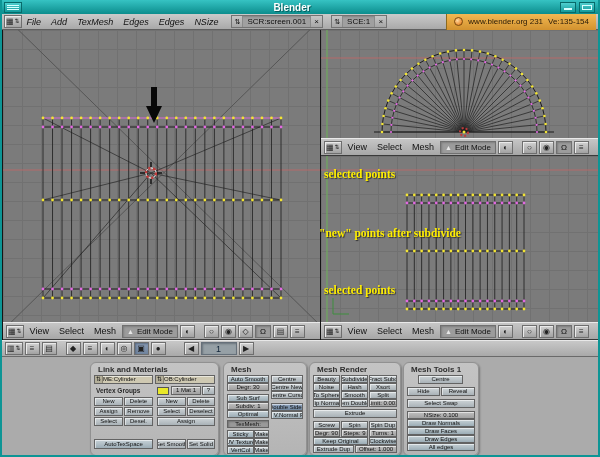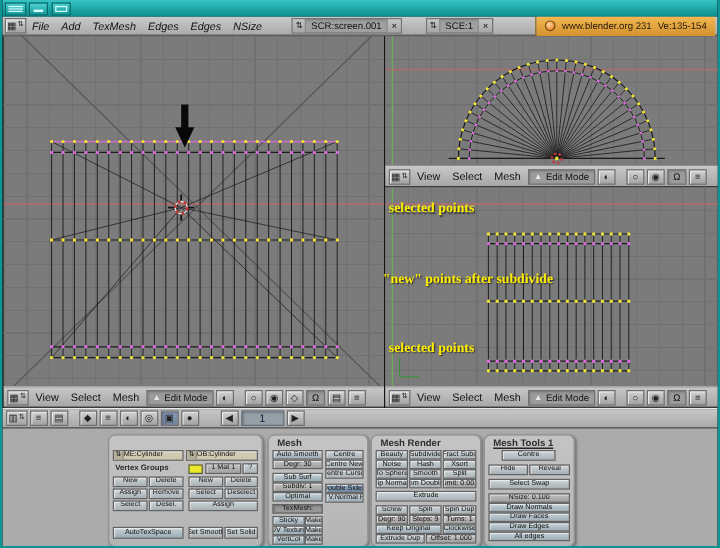--- a/index.html
+++ b/index.html
@@ -14,21 +14,21 @@
   .tb-btn{width:16px;height:11px;margin-right:3px;background:linear-gradient(#4fd0d0,#139a9a);border:1px solid #076a6a;position:relative;box-sizing:border-box;}
   .tb-btn.min::after{content:"";position:absolute;left:3px;right:3px;bottom:2px;height:2px;background:#d8ffff;}
   .tb-btn.max::after{content:"";position:absolute;inset:2px;border:1px solid #d8ffff;}
   
   .menubar{position:absolute;left:0;top:14px;width:100%;height:16px;background:linear-gradient(#cacaca,#a9a9a9);border-bottom:1px solid #5f5f5f;display:flex;align-items:center;font-size:9px;color:#101010;padding:0 2px;box-sizing:border-box;}
   .menu-item{padding:0 5px;line-height:14px;cursor:default;font-style:italic;}
   .hbtn{height:13px;min-width:15px;display:flex;align-items:center;justify-content:center;font-size:8px;line-height:11px;
     background:linear-gradient(#d2d2d2,#a2a2a2);border:1px solid #6e6e6e;box-shadow:inset 1px 1px 0 #eaeaea;color:#222;box-sizing:border-box;padding:0 1px;gap:1px;}
   .hbtn .tiny{font-size:6px;}
   .hbtn.on{background:linear-gradient(#8a9cb5,#70849e);box-shadow:inset 1px 1px 2px #5a6a80;}
-  .sel-widget{display:flex;align-items:center;height:13px;margin-left:20px;background:#a0a0a0;border:1px solid #737373;box-shadow:inset 1px 1px 2px #858585;box-sizing:border-box;}
+  .sel-widget{display:flex;align-items:center;height:13px;margin-left:8px;background:#a0a0a0;border:1px solid #737373;box-shadow:inset 1px 1px 2px #858585;box-sizing:border-box;}
   .sel-widget .ud{width:10px;text-align:center;font-size:7px;background:linear-gradient(#c6c6c6,#a6a6a6);border-right:1px solid #8a8a8a;line-height:11px;}
   .sel-widget .val{padding:0 4px;font-size:8px;white-space:nowrap;}
   .sel-widget .x{width:11px;text-align:center;background:linear-gradient(#c6c6c6,#a6a6a6);border-left:1px solid #8a8a8a;font-size:8px;line-height:11px;}
   .info-bar{margin-left:auto;display:flex;align-items:center;height:16px;background:linear-gradient(#f2b852,#d2922f);padding:0 7px;gap:5px;font-size:8px;color:#271907;border-left:1px solid #8a6a20;white-space:nowrap;}
   .info-logo{width:9px;height:9px;border-radius:50%;background:radial-gradient(circle at 35% 35%,#ffd9a0,#e06a00);border:1px solid #7a4a10;box-sizing:border-box;}
   
   .vp{position:absolute;background-color:#7b7b7b;overflow:hidden;
     background-image:repeating-linear-gradient(to right,#717171 0 1px,transparent 1px 19px),
                      repeating-linear-gradient(to bottom,#717171 0 1px,transparent 1px 19px);}
   .vp svg{position:absolute;left:0;top:0;}
@@ -62,20 +62,21 @@
 <body>
 
 <div id="screen">
 
   <div class="titlebar">
     <div class="tb-menu">
         <i></i>
         <i></i>
         <i></i>
       </div>
+    <div class="tb-title">Blender</div>
     <div class="tb-btn min"></div>
     <div class="tb-btn max"></div>
   </div>
 
   <div class="menubar">
     <div class="hbtn">
       <span>▦</span>
       <span class="tiny">⇅</span>
     </div>
     <span class="menu-item">File</span>
@@ -643,20 +644,21 @@
       </div>
     <div class="frame-field">1</div>
     <div class="hbtn">
         <span>▶</span>
       </div>
   </div>
 
   <div class="bbody">
 
     <div class="panel" style="left:88px;top:5px;width:127px;height:92px;">
+      <h3>Link and Materials</h3>
       <div class="pb tan" style="left:3px;top:12px;width:59px;height:9px;">
         <span class="ud2">⇅</span>
         <span>ME:Cylinder</span>
       </div>
       <div class="pb tan" style="left:64px;top:12px;width:60px;height:9px;">
         <span class="ud2">⇅</span>
         <span>OB:Cylinder</span>
       </div>
       <span class="plabel" style="left:5px;top:24px;">Vertex Groups</span>
       <span class="swatch" style="left:66px;top:24px;width:12px;height:8px;background:#e8e829;"></span>
@@ -719,21 +721,21 @@
       <div class="pb act" style="left:59px;top:58px;width:28px;height:8px;">Spin Dup</div>
       <div class="pb num" style="left:3px;top:66px;width:27px;height:8px;">Degr: 90</div>
       <div class="pb num" style="left:31px;top:66px;width:27px;height:8px;">Steps: 9</div>
       <div class="pb num" style="left:59px;top:66px;width:28px;height:8px;">Turns: 1</div>
       <div class="pb tog" style="left:3px;top:74px;width:55px;height:8px;">Keep Original</div>
       <div class="pb tog" style="left:59px;top:74px;width:28px;height:8px;">Clockwise</div>
       <div class="pb act" style="left:3px;top:82px;width:41px;height:8px;">Extrude Dup</div>
       <div class="pb num" style="left:45px;top:82px;width:42px;height:8px;">Offset: 1.000</div>
     </div>
 
-    <div class="panel" style="left:401px;top:5px;width:74px;height:92px;text-decoration:underline;">
+    <div class="panel" style="left:401px;top:5px;width:74px;height:92px;">
       <h3>Mesh Tools 1</h3>
       <div class="pb act" style="left:14px;top:12px;width:45px;height:9px;">Centre</div>
       <div class="pb act" style="left:3px;top:24px;width:33px;height:9px;">Hide</div>
       <div class="pb act" style="left:37px;top:24px;width:34px;height:9px;">Reveal</div>
       <div class="pb act" style="left:3px;top:36px;width:68px;height:9px;">Select Swap</div>
       <div class="pb num" style="left:3px;top:48px;width:68px;height:8px;">NSize: 0.100</div>
       <div class="pb tog" style="left:3px;top:56px;width:68px;height:8px;">Draw Normals</div>
       <div class="pb tog" style="left:3px;top:64px;width:68px;height:8px;">Draw Faces</div>
       <div class="pb tog" style="left:3px;top:72px;width:68px;height:8px;">Draw Edges</div>
       <div class="pb tog" style="left:3px;top:80px;width:68px;height:8px;">All edges</div>

